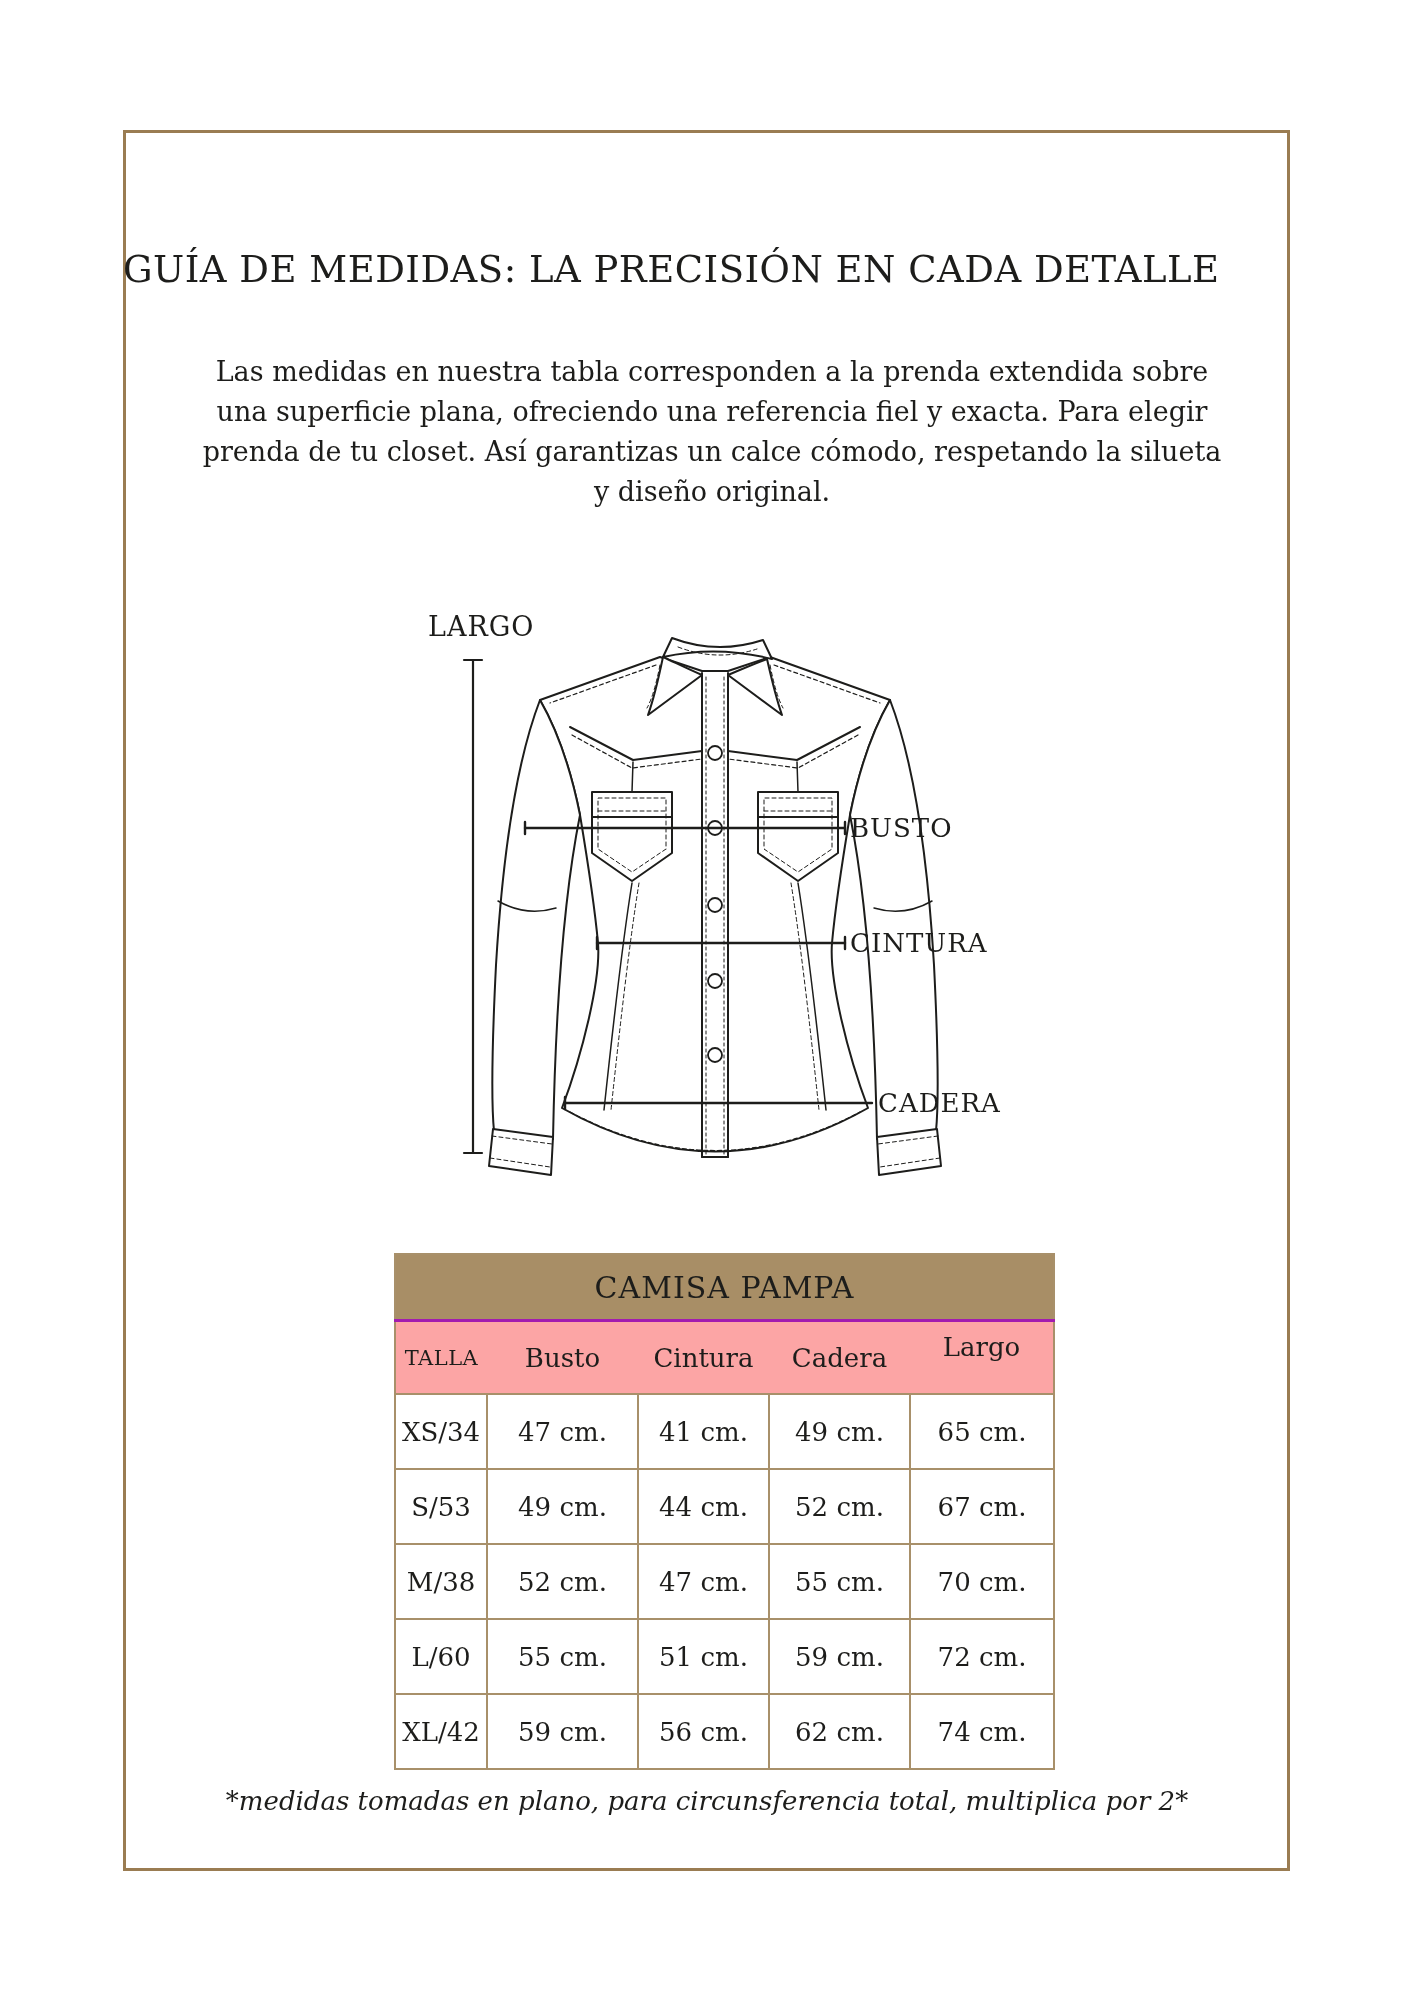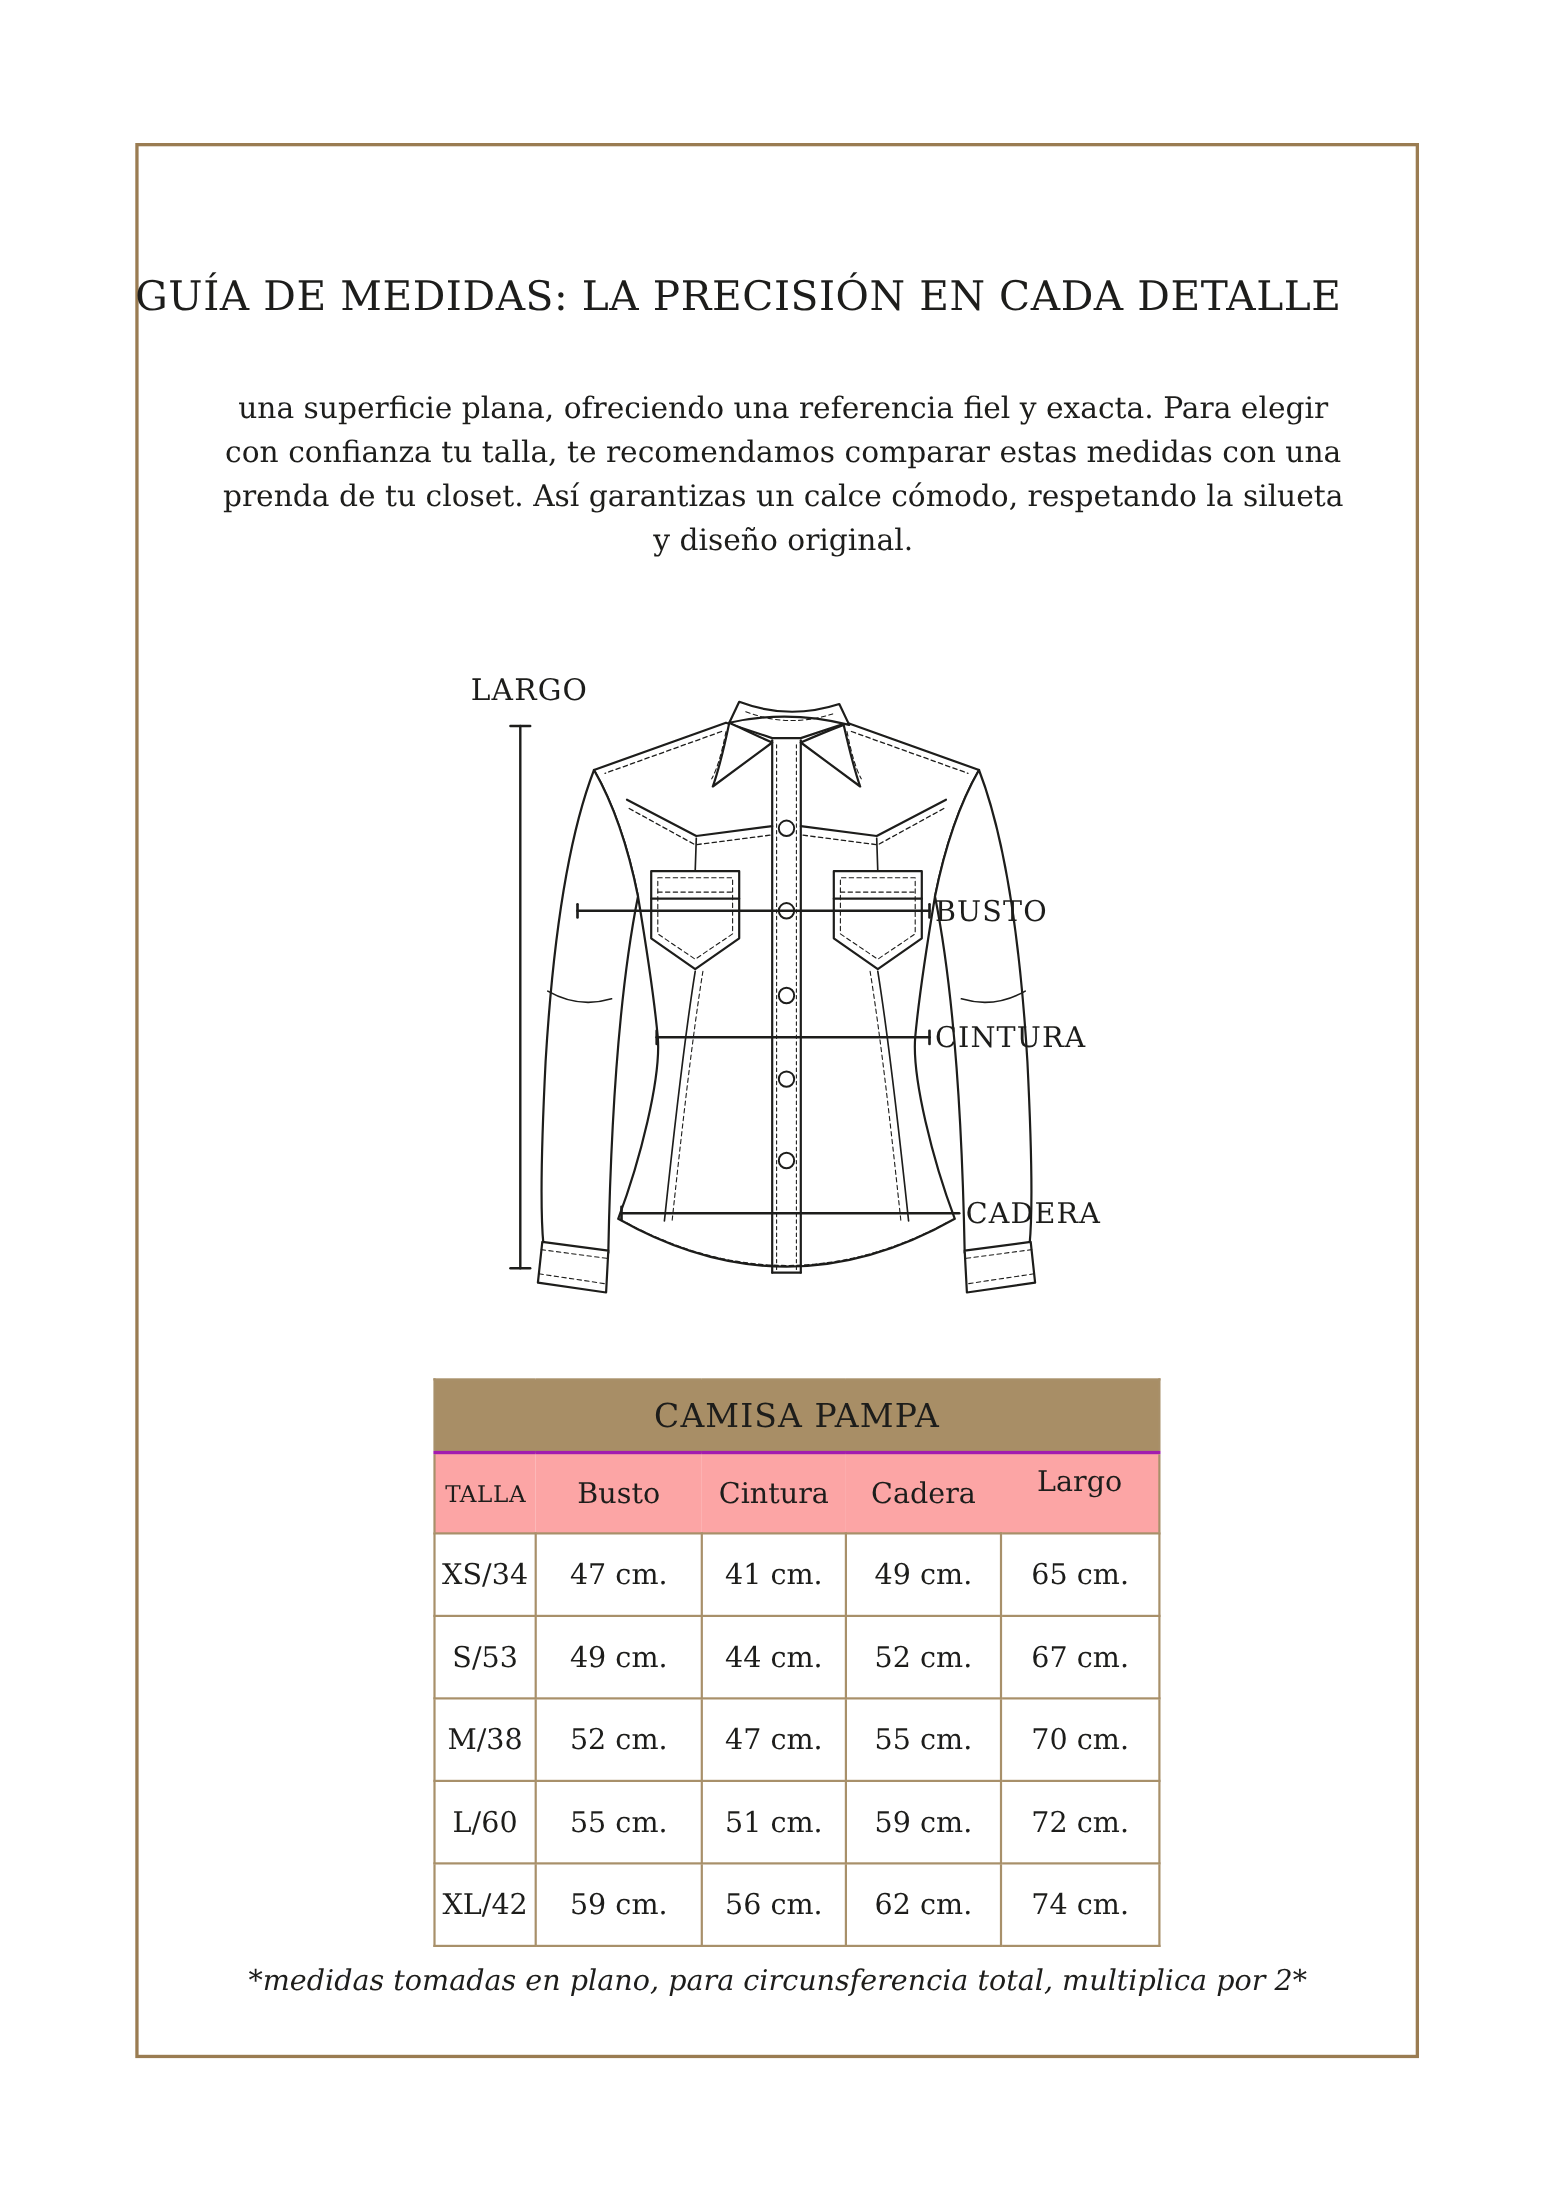--- a/index.html
+++ b/index.html
@@ -30,22 +30,22 @@
   svg text{font-family:"DejaVu Serif","Liberation Serif",serif;fill:#1d1d1b;}
 </style>
 </head>
 <body>
 
 <div class="frame"></div>
 
 <h1 class="page-title">GUÍA DE MEDIDAS: LA PRECISIÓN EN CADA DETALLE</h1>
 
 <div class="intro">
+  <div>Las medidas en nuestra tabla corresponden a la prenda extendida sobre</div>
   <div>una superficie plana, ofreciendo una referencia fiel y exacta. Para elegir</div>
-  <div>con confianza tu talla, te recomendamos comparar estas medidas con una</div>
   <div>prenda de tu closet. Así garantizas un calce cómodo, respetando la silueta</div>
   <div>y diseño original.</div>
 </div>
 
 <svg class="diagram" width="640" height="585" viewBox="0 0 640 585">
   <g stroke="#1d1d1b" fill="none" stroke-width="2" stroke-linejoin="round" stroke-linecap="round">
 
     <g>
       <path fill="#ffffff" d="M120,95 L240,52 L282,66 L308,66 L350,52 L470,95
         C450,130 438,170 430,210

